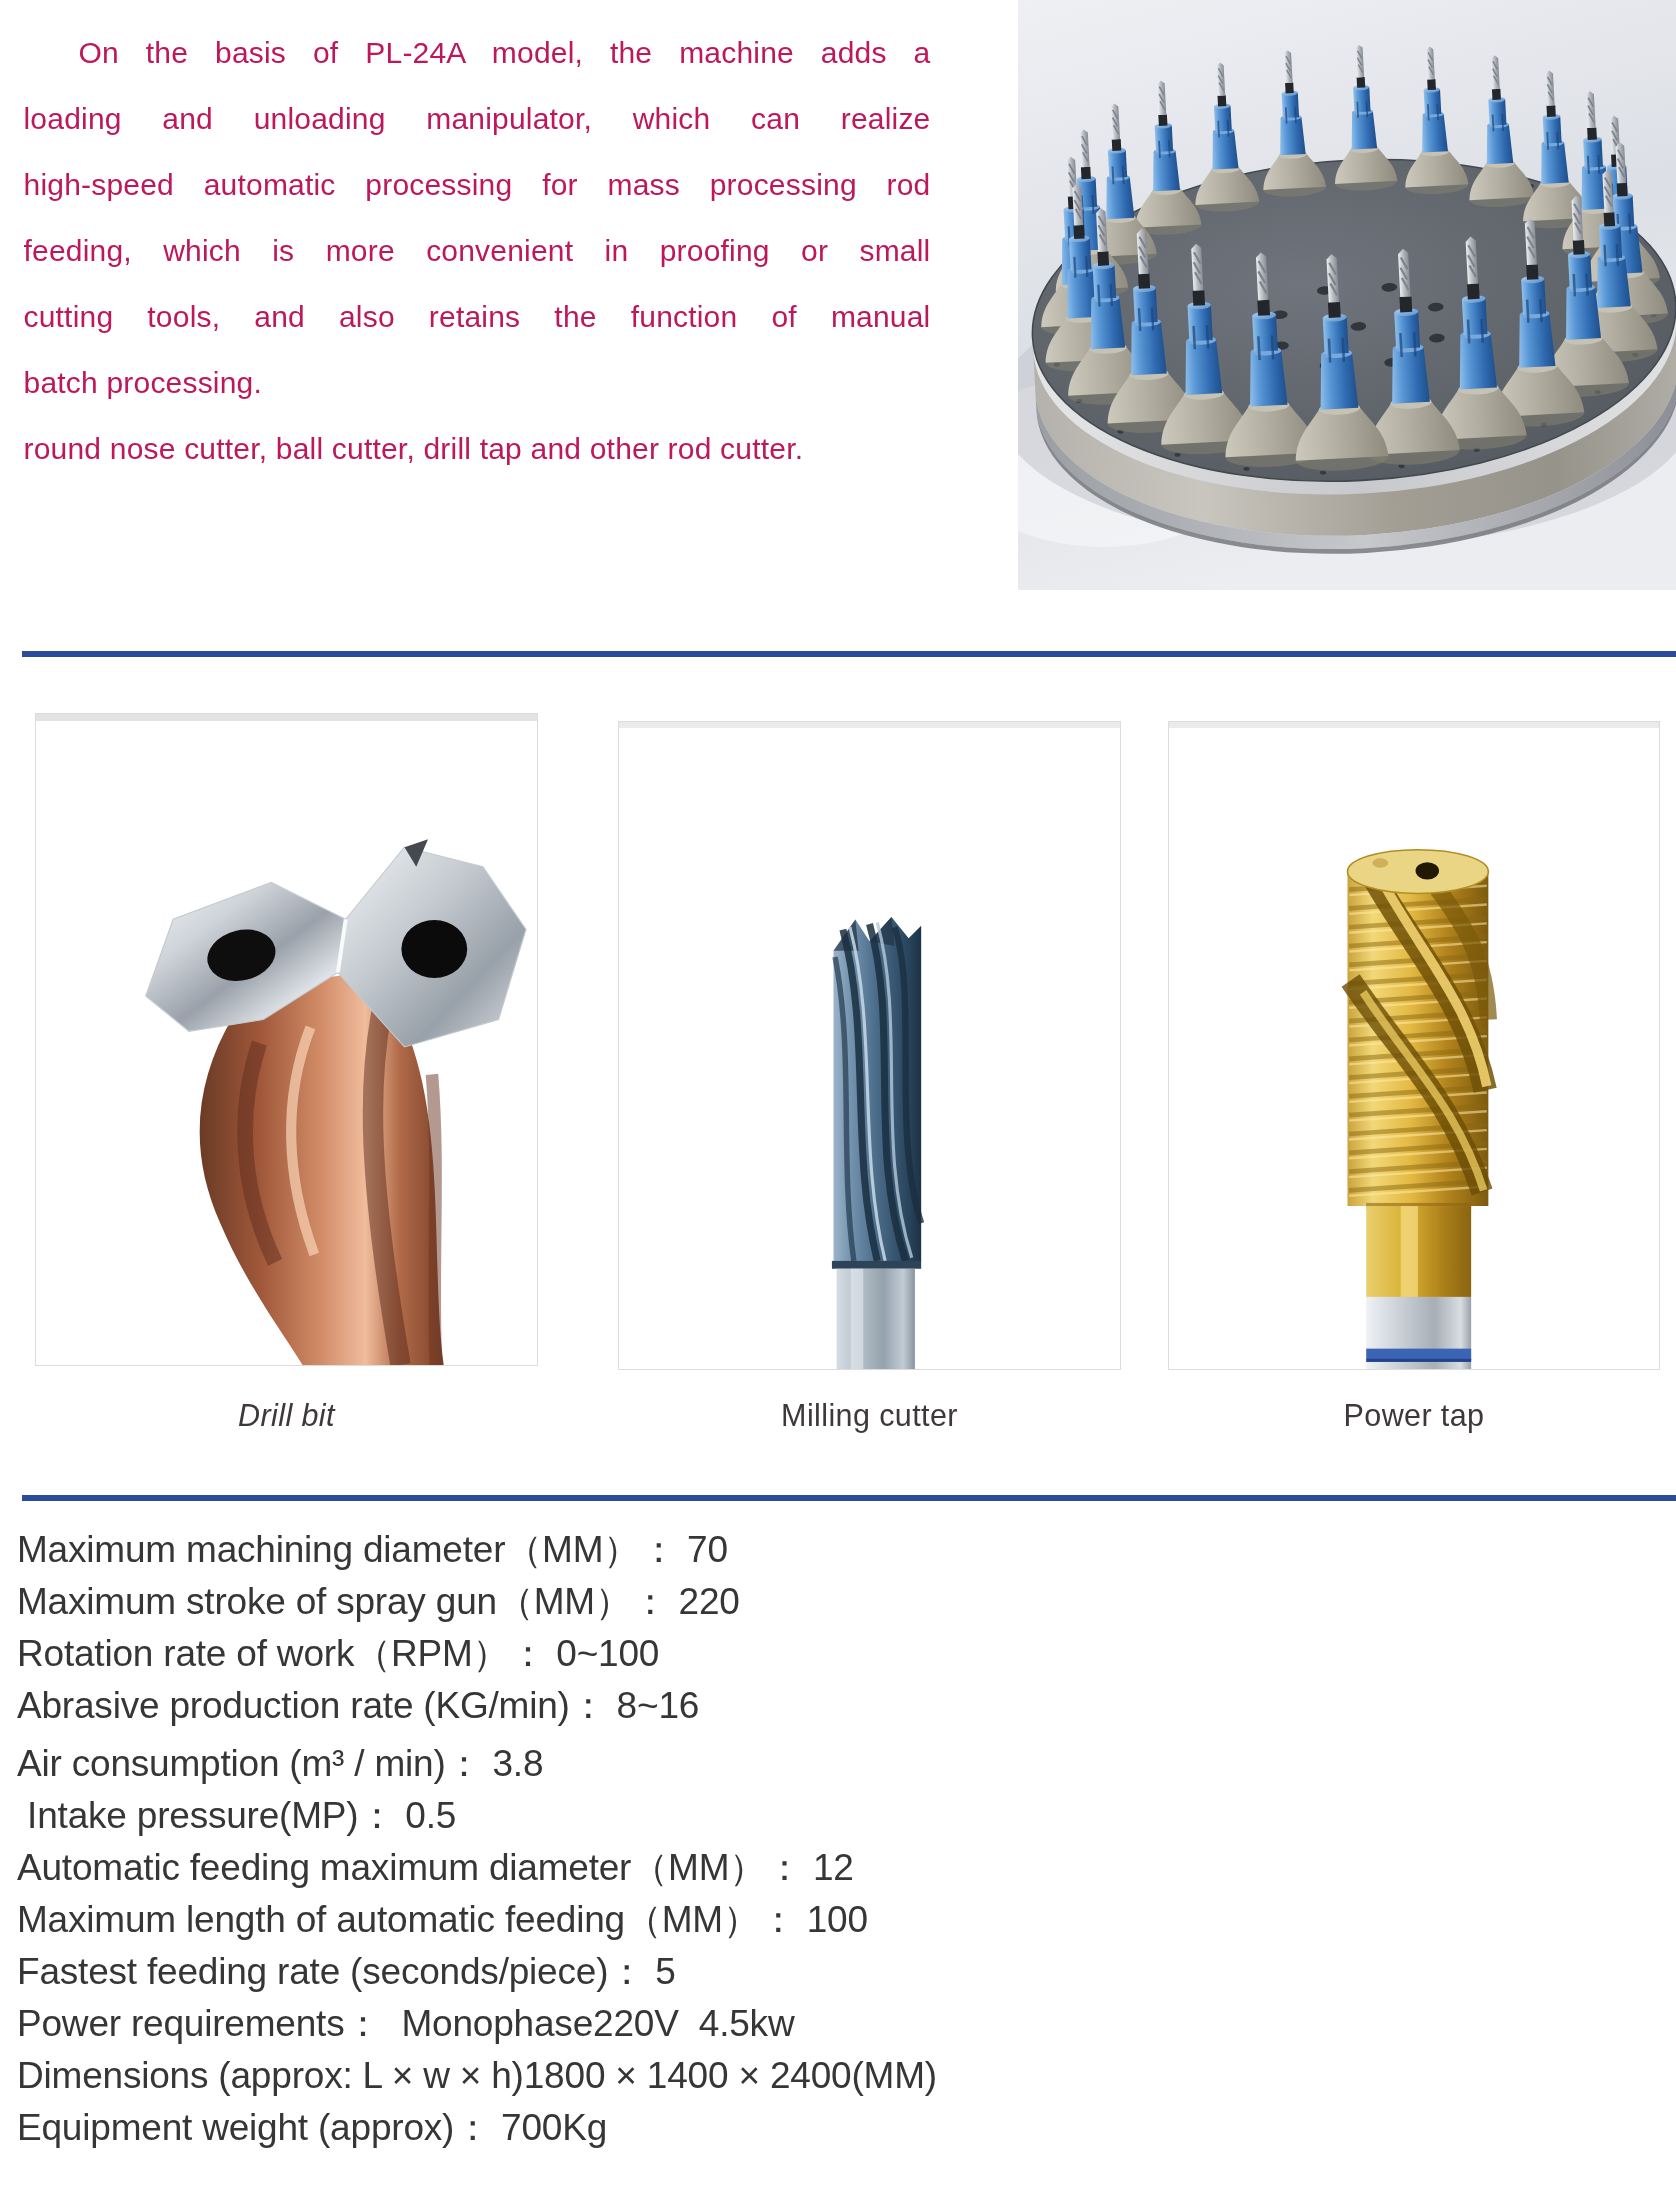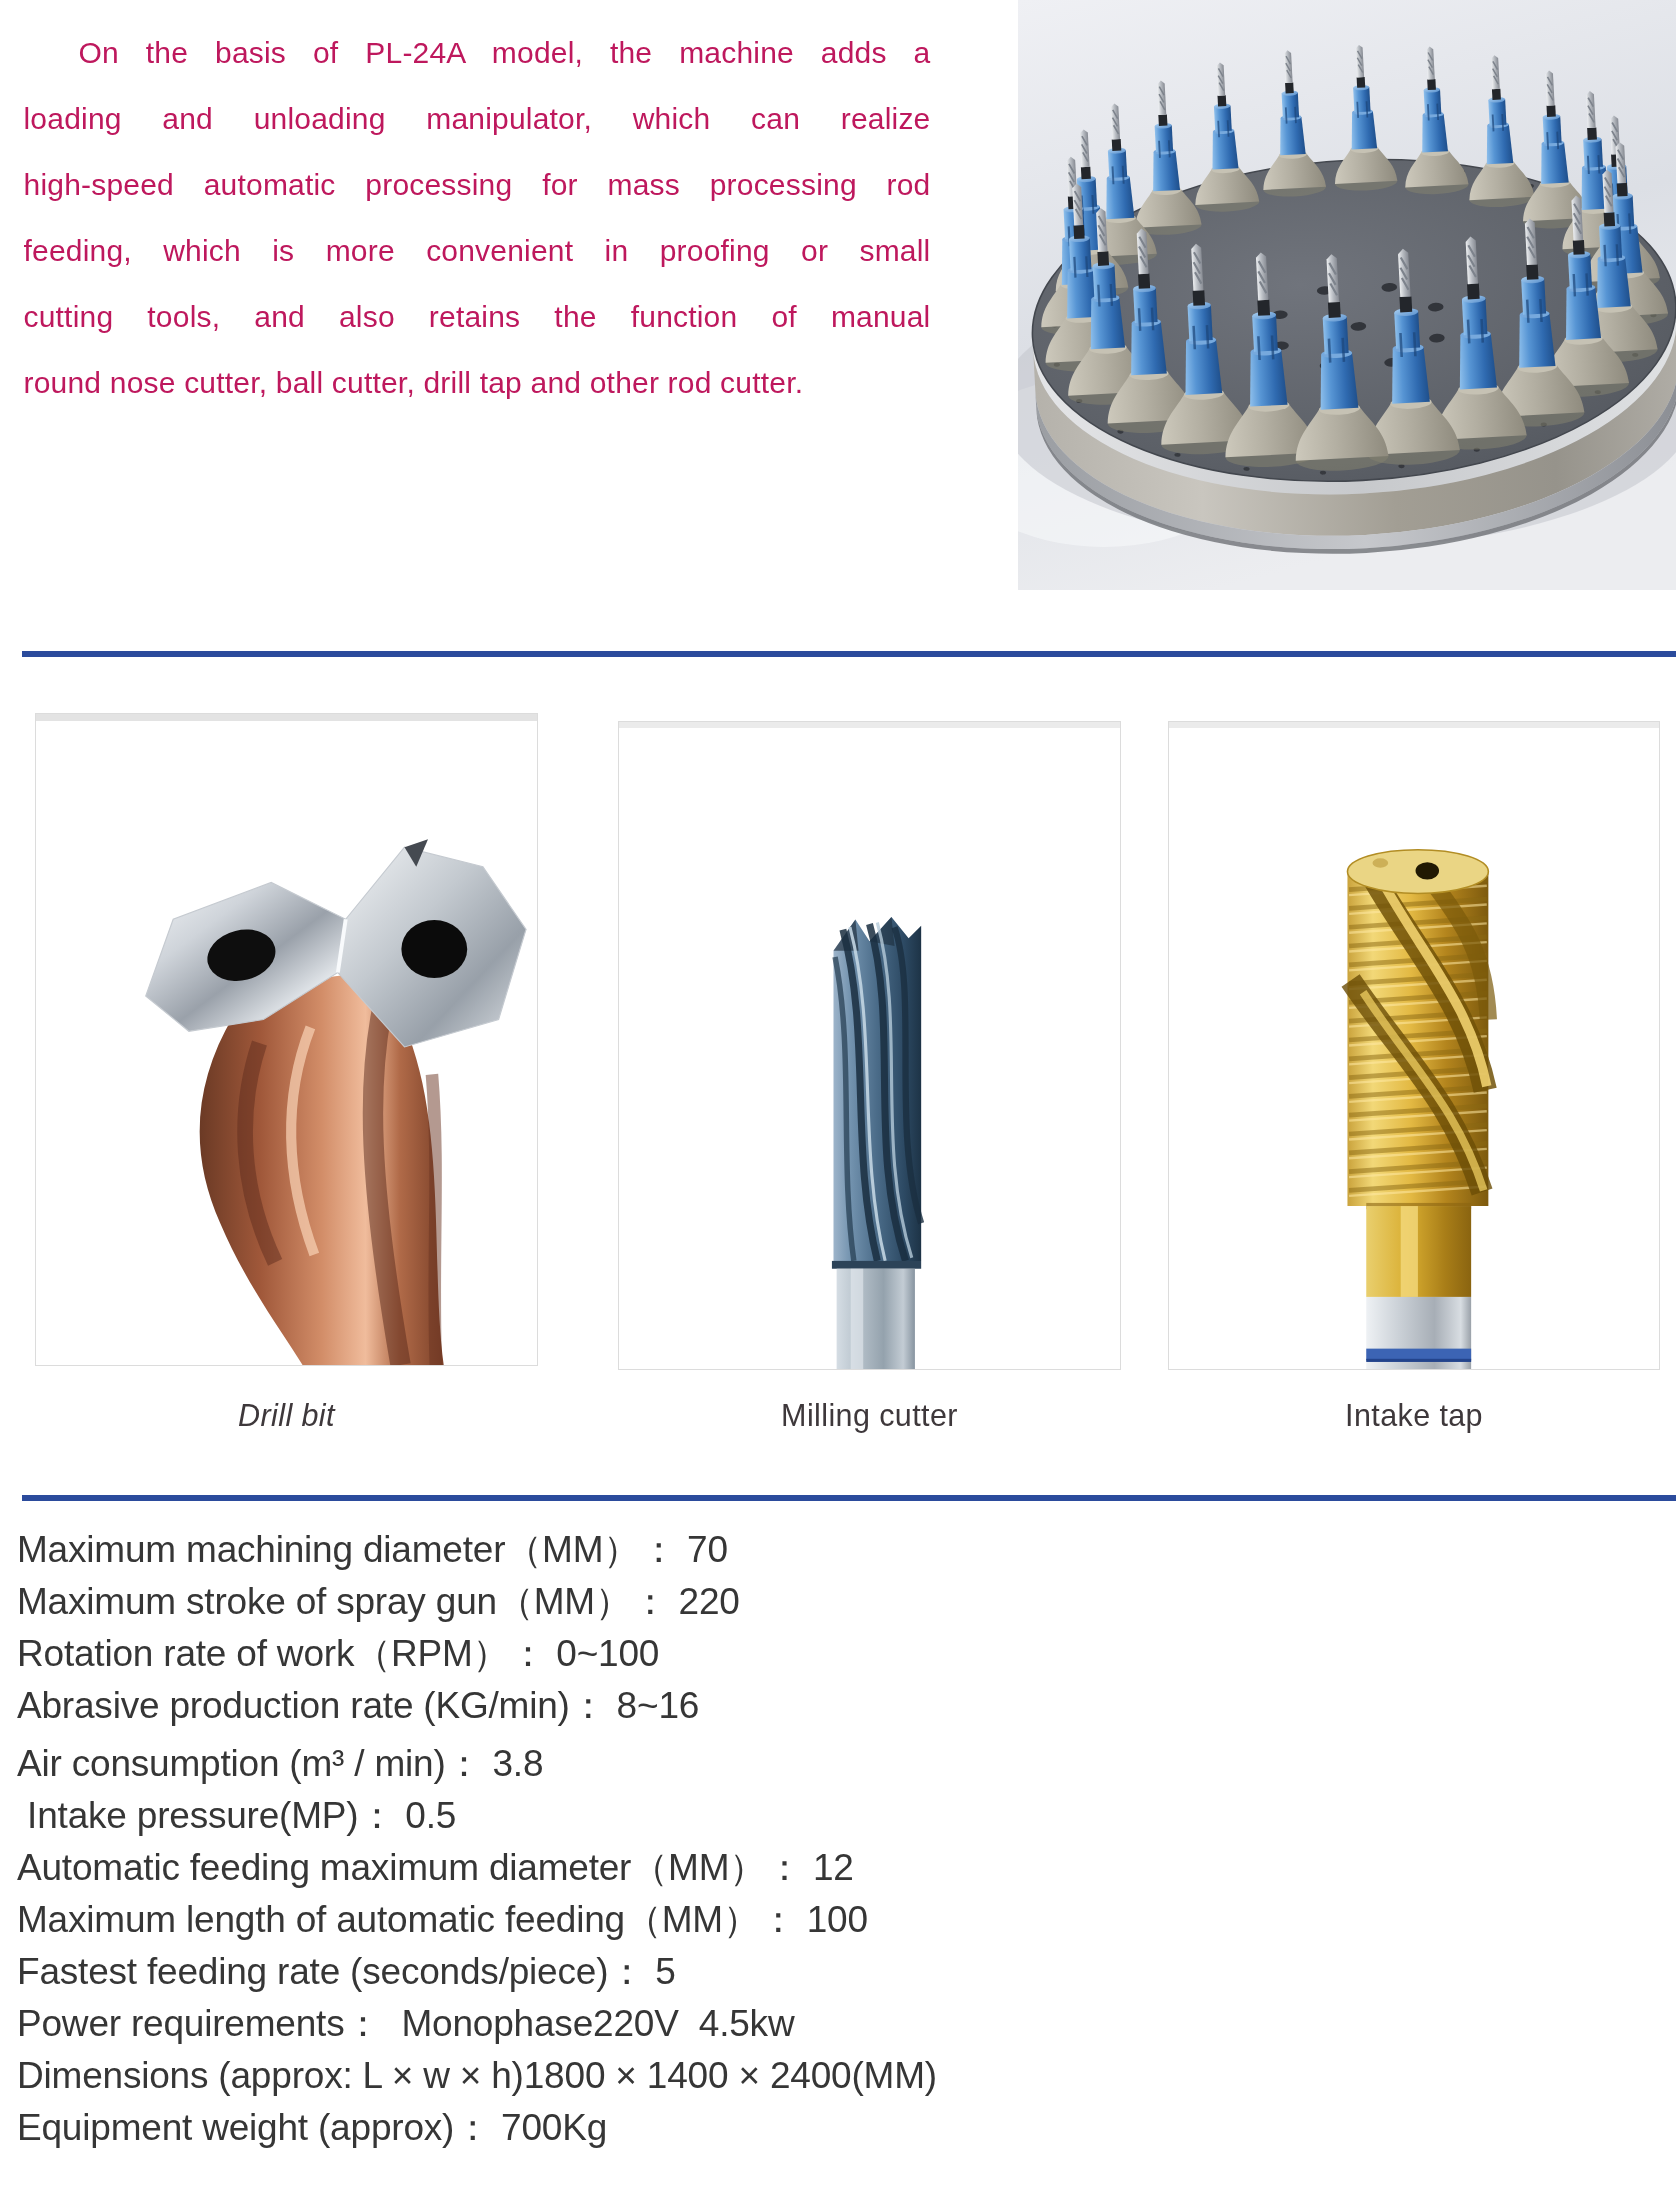--- a/index.html
+++ b/index.html
@@ -60,20 +60,21 @@
 <body>
 
 <div class="page">
 
   <section class="intro">
     <div class="tline first">On the basis of PL-24A model, the machine adds a</div>
     <div class="tline">loading and unloading manipulator, which can realize</div>
     <div class="tline">high-speed automatic processing for mass processing rod</div>
     <div class="tline">feeding, which is more convenient in proofing or small</div>
     <div class="tline">cutting tools, and also retains the function of manual</div>
+    <div class="tline last">batch processing.</div>
     <div class="tline last">round nose cutter, ball cutter, drill tap and other rod cutter.</div>
   </section>
 
   <figure class="hero">
     <svg id="hero-svg" viewBox="0 0 843 755" preserveAspectRatio="none">
       <defs>
         <linearGradient id="bgG" x1="0" y1="0" x2="0.3" y2="1">
           <stop offset="0" stop-color="#eff0f4"></stop>
           <stop offset="0.55" stop-color="#dcdfe5"></stop>
           <stop offset="1" stop-color="#ecedf0"></stop>
@@ -361,21 +362,21 @@
       <rect x="296" y="618" width="22" height="116" fill="#f4da7e" opacity="0.8"></rect>
       <rect x="252" y="734" width="134" height="92" fill="url(#tp3)"></rect>
       <rect x="252" y="800" width="134" height="15" fill="#3c64b4"></rect>
       <rect x="252" y="813" width="134" height="4" fill="#23448c"></rect>
     </svg>
     <div class="topstrip light"></div>
   </figure>
 
   <div class="caption" id="cap-drill">Drill bit</div>
   <div class="caption" id="cap-mill">Milling cutter</div>
-  <div class="caption" id="cap-tap">Intake tap</div>
+  <div class="caption" id="cap-tap">Power tap</div>
 
   <div class="divider" id="divider-2"></div>
 
   <section class="specs">
     <div class="spec-line">Maximum machining diameter（MM）： 70</div>
     <div class="spec-line">Maximum stroke of spray gun（MM）： 220</div>
     <div class="spec-line">Rotation rate of work（RPM）： 0~100</div>
     <div class="spec-line">Abrasive production rate (KG/min)： 8~16</div>
     <div class="spec-line gap">Air consumption (m³ / min)： 3.8</div>
     <div class="spec-line"> Intake pressure(MP)： 0.5</div>

